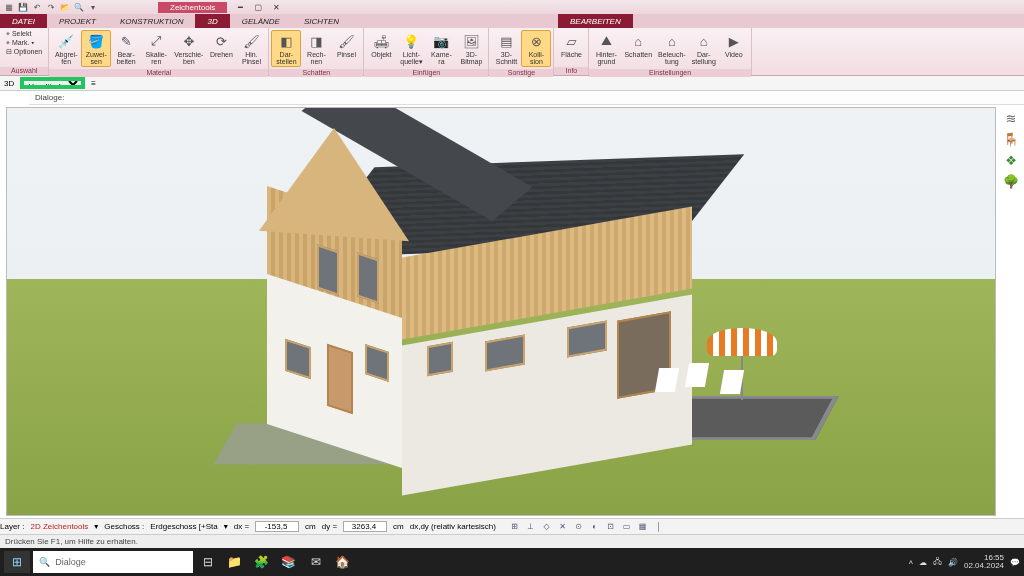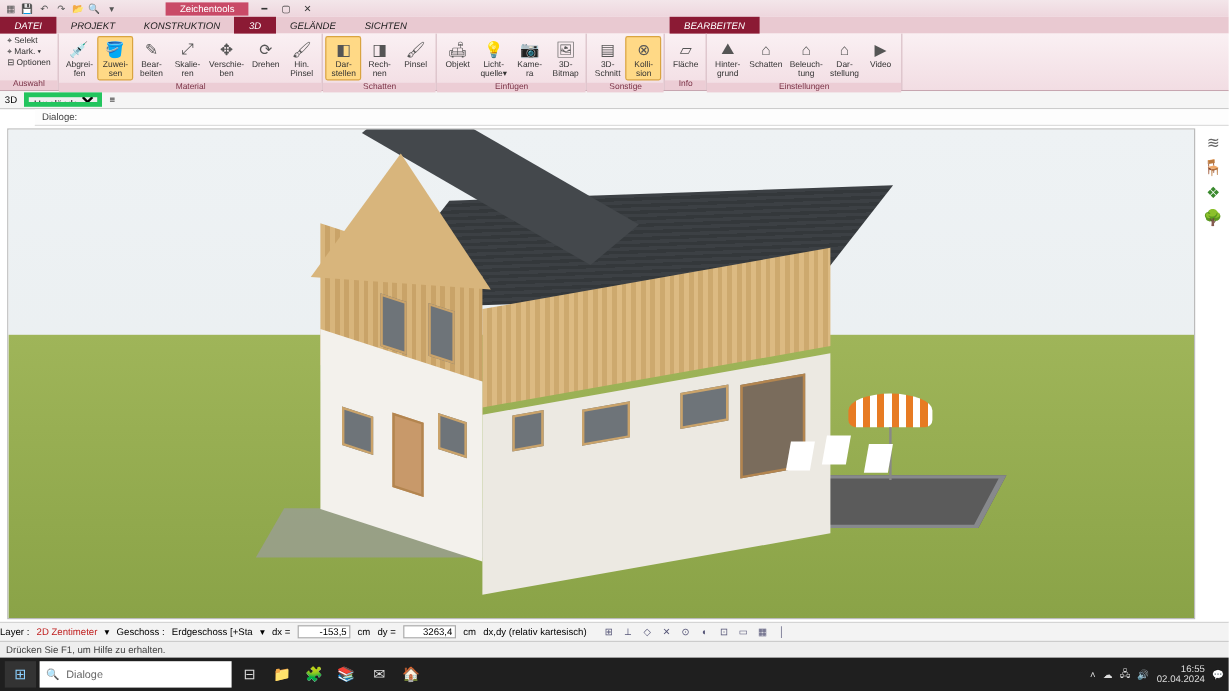--- a/index.html
+++ b/index.html
@@ -3,21 +3,21 @@
 <meta charset="utf-8">
 <style>
 * { margin: 0; padding: 0; box-sizing: border-box; font-family: "Segoe UI", Tahoma, sans-serif; }
 html, body { width: 1024px; height: 576px; overflow: hidden; background: #fff; }
 
 
 .titlebar { display: flex; align-items: center; height: 14px; background: linear-gradient(#f3e6ea,#eed6dd); font-size: 8px; }
 .qat { display: flex; gap: 2px; padding: 0 3px; }
 .qat span { width: 12px; height: 12px; display: flex; align-items: center; justify-content: center; color: #555; }
 .titlebar .title { flex: 1; text-align: left; padding-left: 40px; color: #333; }
-.titlebar .ztools { background: #c94a67; color: #fff; padding: 1px 12px; margin-left: 36px; }
+.titlebar .ztools { background: #c94a67; color: #fff; padding: 1px 12px; margin-left: 56px; }
 .wincontrols { display: flex; gap: 4px; padding: 0 6px; }
 .wincontrols span { width: 14px; text-align: center; color: #333; }
 
 
 .tabs { display: flex; height: 14px; background: #e9c9d1; font-size: 8px; }
 .tab { padding: 1px 12px; color: #222; display: flex; align-items: center; cursor: pointer; font-style: italic; }
 .tab.file { background: #8b1a34; color: #fff; }
 .tab.active { background: #8b1a34; color: #fff; }
 .tab.ztab { background: #8b1a34; color: #fff; margin-left: 207px; }
 
@@ -61,21 +61,21 @@
 .umbrella { position: absolute; left: 700px; top: 220px; }
 .umb-top { width: 70px; height: 28px; background: repeating-linear-gradient(90deg,#e77b23,#e77b23 6px,#fff 6px,#fff 12px); border-radius: 50% 50% 6px 6px; }
 .umb-pole { width: 2px; height: 44px; background: #888; margin: 0 auto; }
 .chair { position: absolute; width: 20px; height: 24px; background: #fff; transform: skewX(-10deg); }
 
 .sidetools { position: absolute; right: 3px; top: 6px; width: 20px; display: flex; flex-direction: column; gap: 6px; align-items: center; }
 .sidetools span { font-size: 13px; color: #666; cursor: pointer; }
 
 
 .layerbar { height: 16px; background: #f3f3f3; border-top: 1px solid #ccc; display: flex; align-items: center; font-size: 8px; gap: 6px; padding: 0 0; }
-.layerbar input { font-size: 8px; height: 11px; width: 44px; border: 1px solid #aaa; text-align: right; padding-right: 2px; }
+.layerbar input { font-size: 8px; height: 11px; width: 44px; border: 1px solid #aaa; text-align: center; padding-right: 2px; }
 .layerbar .red { color: #c02020; }
 .layerbar .iconstrip { display: flex; gap: 3px; margin-left: 6px; }
 .layerbar .iconstrip span { width: 13px; height: 13px; display: flex; align-items: center; justify-content: center; color: #557; border: 1px solid transparent; }
 
 .statusbar { height: 14px; background: #eee; border-top: 1px solid #ccc; display: flex; align-items: center; font-size: 8px; padding: 0 5px; color: #444; gap: 12px; }
 .statusbar .rt { margin-left: auto; display: flex; gap: 10px; }
 
 .taskbar { height: 28px; background: #1f1f1f; display: flex; align-items: center; padding: 0 4px; gap: 3px; }
 .taskbar .start { width: 26px; height: 22px; background: #333; color: #8cd0ff; display: flex; align-items: center; justify-content: center; font-size: 12px; }
 .taskbar .search { flex: 0 0 160px; height: 22px; background: #fff; display: flex; align-items: center; font-size: 9px; color: #666; padding: 0 6px; gap: 5px; }
@@ -309,21 +309,21 @@
   <div class="sidetools">
     <span>≋</span>
     <span>🪑</span>
     <span style="color:#3a8a2e">❖</span>
     <span style="color:#3a8a2e">🌳</span>
   </div>
 </div>
 
 <div class="layerbar">
   <span>Layer :</span>
-  <span class="red">2D Zentimeter</span>
+  <span class="red">2D Zeichentools</span>
   <span>▾</span>
   <span>Geschoss :</span>
   <span>Erdgeschoss [+Sta</span>
   <span>▾</span>
   <span>dx =</span>
   <input value="-153,5" style="">
   <span>cm</span>
   <span>dy =</span>
   <input value="3263,4" style="">
   <span>cm</span>

